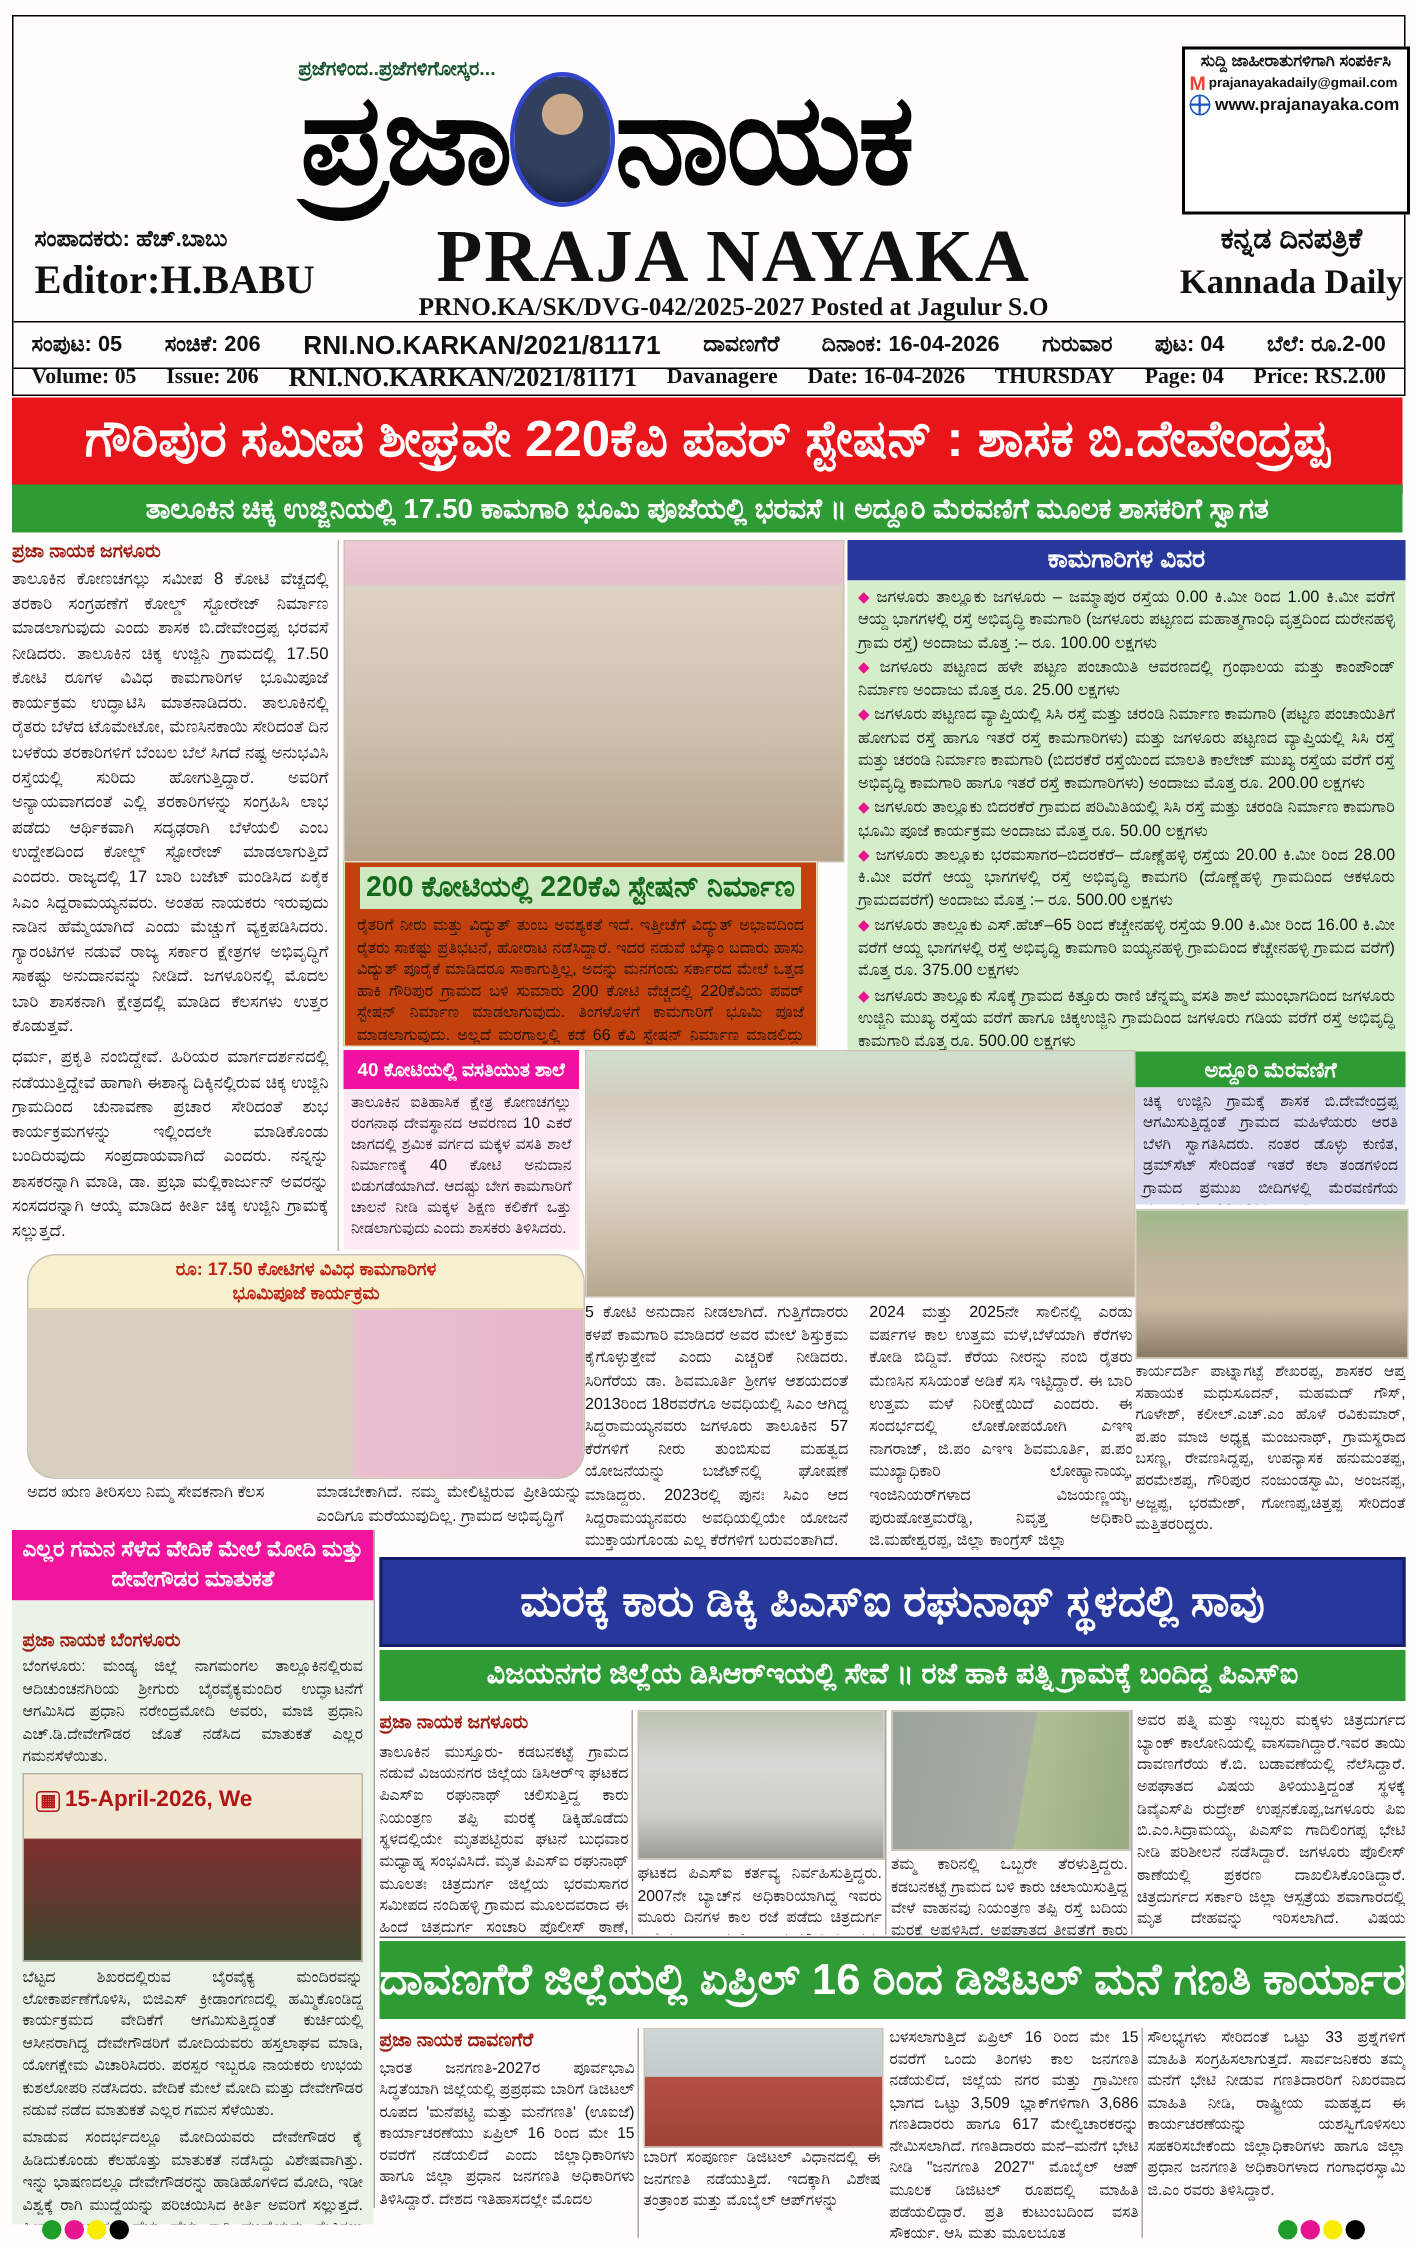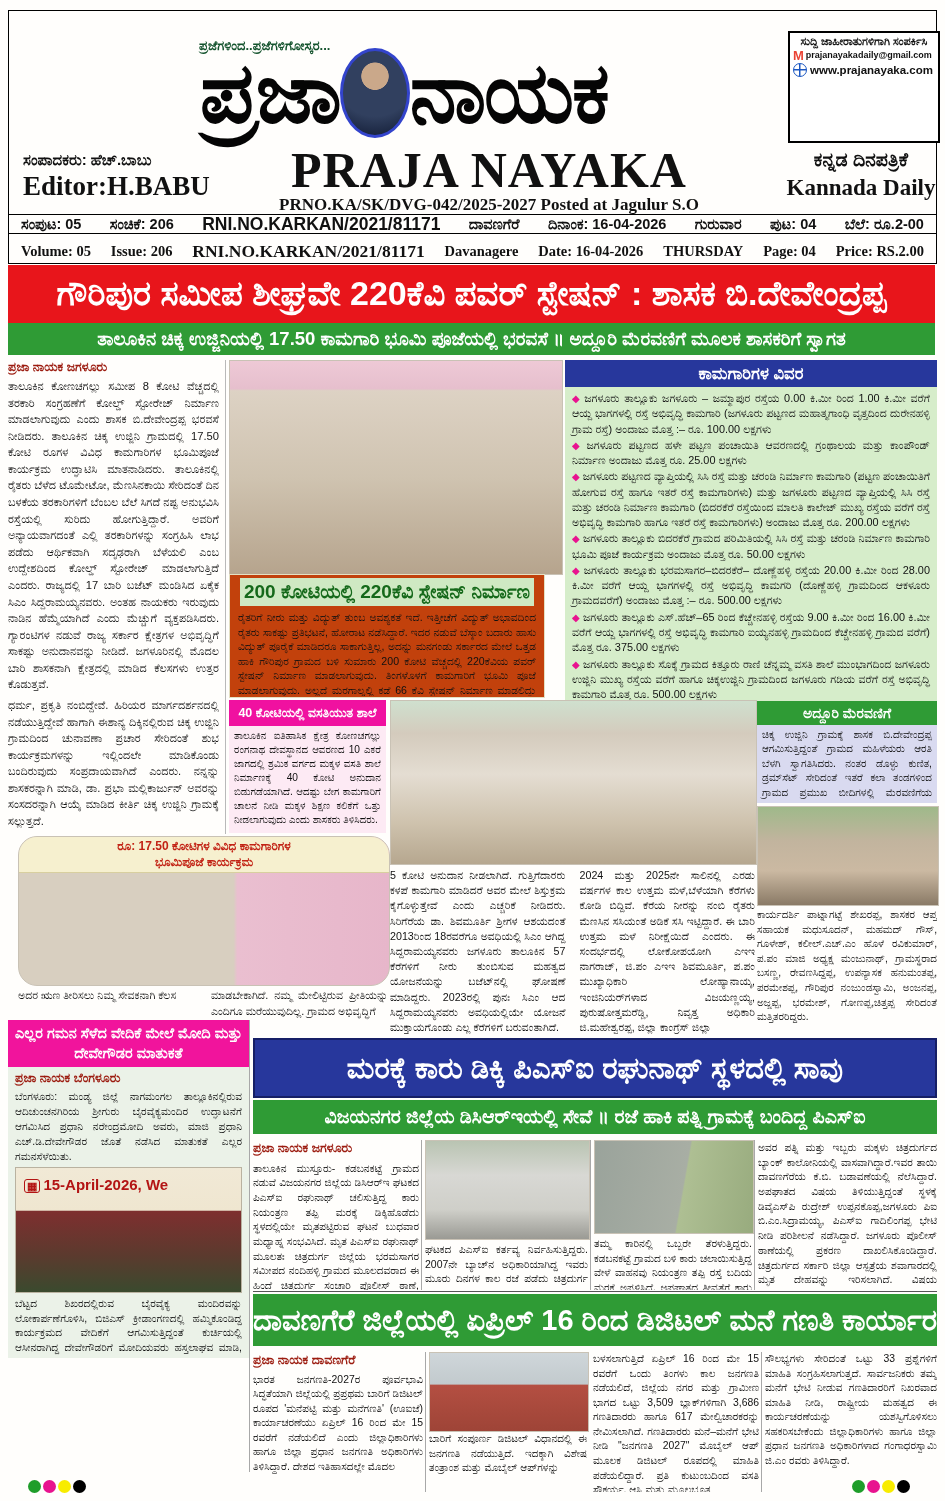--- a/index.html
+++ b/index.html
@@ -31,21 +31,21 @@
   .phone-row{display:flex;align-items:center;gap:2px;font-size:14.5px;font-weight:bold;font-family:"Liberation Serif",serif;line-height:1.2;justify-content:flex-start;}
   .phone-row .num{white-space:nowrap;}
   .icon-wa{width:13px;height:13px;border-radius:50%;background:#25c35a;display:inline-block;position:relative;flex:none;}
   .icon-wa::after{content:"✆";position:absolute;left:2px;top:-1px;font-size:9px;color:#fff;}
   .gm{color:#ea4335;font-weight:900;font-size:13px;flex:none;}
   .email-row{font-size:9px;font-weight:bold;display:flex;align-items:center;gap:2px;}
   .site-row{font-size:11.5px;font-weight:bold;display:flex;align-items:center;gap:3px;}
   .icon-globe{width:12px;height:12px;border-radius:50%;border:1.5px solid #1a57c2;display:inline-block;position:relative;flex:none;background:
     linear-gradient(#1a57c2,#1a57c2) 50% 0/1.5px 100% no-repeat,
     linear-gradient(#1a57c2,#1a57c2) 0 50%/100% 1.5px no-repeat;}
-  .info-bar{left:0;width:927px;height:20px;display:flex;justify-content:space-between;align-items:center;padding:0 12px;box-sizing:border-box;}
+  .info-bar{left:0;width:927px;height:32px;display:flex;justify-content:space-between;align-items:center;padding:0 12px;box-sizing:border-box;}
   #info-kn{top:203px;border-top:1px solid #000;border-bottom:1px solid #000;font-size:14.5px;font-weight:bold;}
   #info-en{top:228px;height:24px;font-family:"Liberation Serif",serif;font-size:14.5px;font-weight:bold;gap:13px;}
   .info-bar .seg{white-space:nowrap;}
   .info-bar .seg:nth-child(3){font-size:17.5px;}
 
   
   #lead-headline{left:8px;top:265px;width:927px;height:64px;background:#e8151b;color:#fff;font-size:34px;font-weight:900;text-align:center;line-height:56px;white-space:nowrap;overflow:hidden;}
   #lead-subhead{left:8px;top:323px;width:927px;height:32px;background:#2f9b35;color:#fff;font-size:18.5px;font-weight:bold;text-align:center;line-height:32px;white-space:nowrap;overflow:hidden;}
 
   
@@ -82,21 +82,21 @@
   #stage-banner{background:#f6f0cf;border-bottom:1px solid #d8cf9f;padding:2px 4px;text-align:center;color:#c22315;font-weight:bold;font-size:12px;line-height:1.3;}
   #stage-caption{left:18px;top:988px;width:370px;height:46px;display:flex;gap:16px;overflow:hidden;}
   #stage-caption div{flex:1;font-size:10.9px;line-height:1.45;}
 
   #mid-cols{left:390px;top:868px;width:365px;height:166px;display:flex;gap:14px;overflow:hidden;}
   #mid-cols div{flex:1;font-size:10.7px;line-height:1.42;}
 
   
   #modi-box{left:8px;top:1020px;width:241px;height:452px;}
   #modi-headline{background:#f1149c;color:#fff;font-size:14.5px;font-weight:bold;text-align:center;line-height:1.35;padding:4px 6px;}
-  #modi-body{background:#ebf2e8;box-sizing:border-box;padding:4px 7px;height:291px;overflow:hidden;}
+  #modi-body{background:#ebf2e8;box-sizing:border-box;padding:19px 7px;height:416px;overflow:hidden;}
   #modi-body p{margin:3px 0;font-size:10.5px;line-height:1.42;}
   #photo-modi{width:100%;height:126px;margin:3px 0;background:linear-gradient(180deg,#f1e9d6 0%,#efe6d0 34%,#7e2f2f 35%,#5c3a2e 70%,#3a4a2e 100%);border:1px solid #b9b2a0;box-sizing:border-box;position:relative;}
   #modi-overlay{position:absolute;left:8px;top:8px;color:#b31414;font-weight:bold;font-size:15px;background:rgba(245,238,214,0.0);}
   #modi-overlay .cal{color:#b31414;border:1.5px solid #b31414;border-radius:3px;padding:0 2px;font-size:11px;margin-right:3px;}
 
   
   #psi-headline{left:253px;top:1038px;width:684px;height:60px;background:#27379c;border:2px solid #161f66;box-sizing:border-box;color:#fff;font-size:29px;font-weight:900;text-align:center;line-height:56px;white-space:nowrap;overflow:hidden;}
   #psi-subhead{left:253px;top:1100px;width:684px;height:34px;background:#2f9b35;color:#fff;font-size:19px;font-weight:bold;text-align:center;line-height:34px;white-space:nowrap;overflow:hidden;}
   .psi-col{position:absolute;top:1140px;height:150px;overflow:hidden;font-size:10.5px;line-height:1.4;}
   #psi-col1{left:253px;width:166px;height:150px;}

